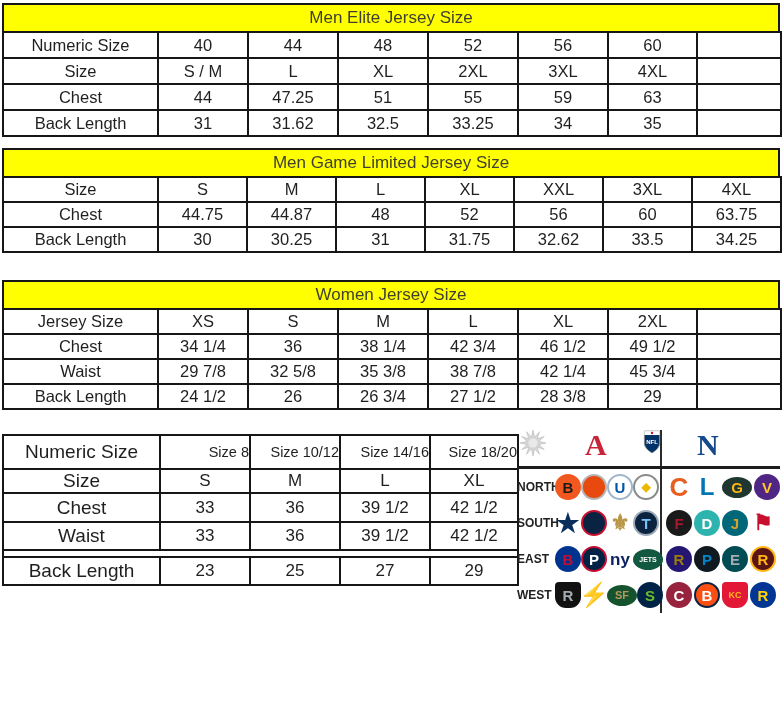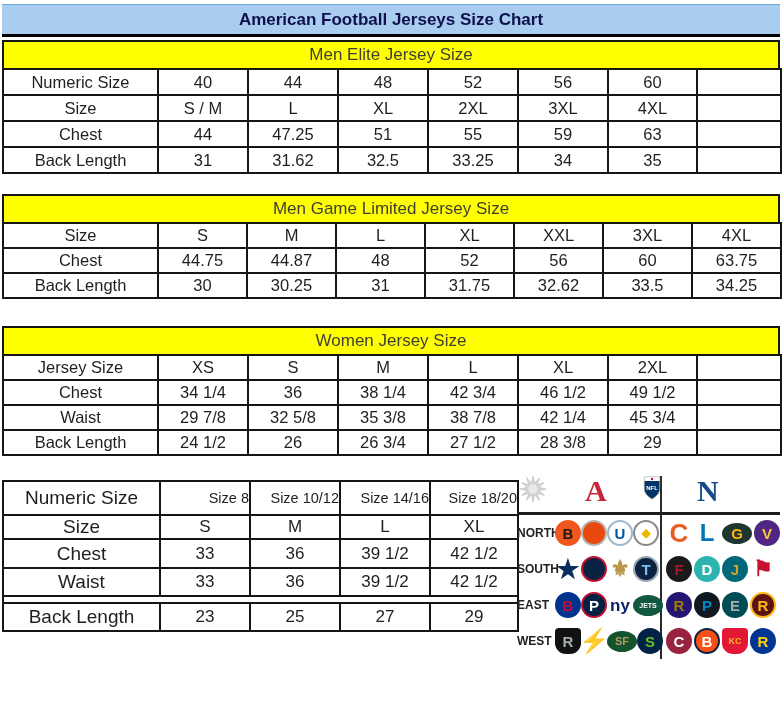--- a/index.html
+++ b/index.html
@@ -5,21 +5,21 @@
   html,body{margin:0;padding:0;background:#fff;}
   .page{position:relative;width:784px;height:704px;background:#fff;overflow:hidden;
         font-family:"Liberation Sans",sans-serif;color:var(--table-text);}
   
   .title{margin:4px 4px 0 2px;height:29px;background:var(--title-bg);
          border-top:1px solid #6fa6d4;border-bottom:3px solid #000;
          display:flex;align-items:center;justify-content:center;
          font-size:17px;font-weight:bold;color:var(--title-text);}
   
   .sec{margin-left:2px;width:778px;}
-  .s1{margin-top:3px;} .s2{margin-top:20px;} .s3{margin-top:27px;}
+  .s1{margin-top:3px;} .s2{margin-top:11px;} .s3{margin-top:27px;}
   .band{height:26px;background:var(--band-bg);border:2px solid var(--border);
         display:flex;align-items:center;justify-content:center;
         font-size:17px;color:var(--band-text);}
   .tbl{border-collapse:collapse;table-layout:fixed;margin-top:-2px;width:778px;}
   .tbl td{border:2px solid var(--border);text-align:center;padding:0;
           font-size:16.5px;color:var(--table-text);white-space:nowrap;overflow:hidden;}
   .tbl tr{height:26px;}
   table[data-table="men_game"] tr,table[data-table="women"] tr{height:25px;}
   
   .bottom{position:relative;margin-top:26px;margin-left:2px;height:210px;}
@@ -60,21 +60,20 @@
   .shape-circle{border-radius:50%;}
   .shape-oval{border-radius:50%;width:30px;height:21px;}
   .shape-shield{border-radius:4px 4px 11px 11px;}
   .shape-glyph{background:transparent !important;font-size:24px;}
 </style>
 </head>
 <body>
 
 <div class="page">
 
-  <div class="title">American Football Jerseys Size Chart</div>
 
   <section class="sec s1">
     <div class="band">Men Elite Jersey Size</div>
     <table class="tbl" data-table="men_elite">
         <colgroup>
           <col style="width: 155px;">
           <col style="width: 90px;">
           <col style="width: 90px;">
           <col style="width: 90px;">
           <col style="width: 90px;">

